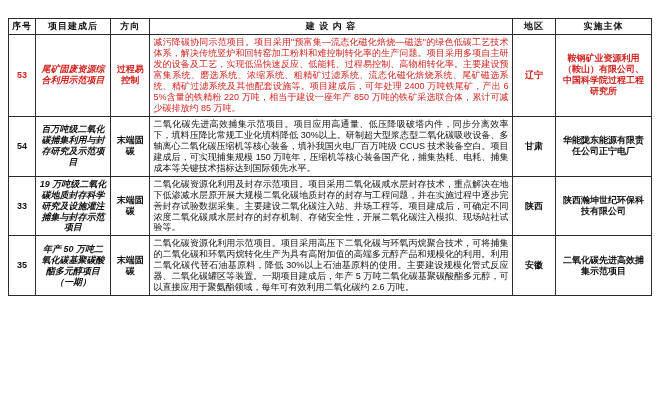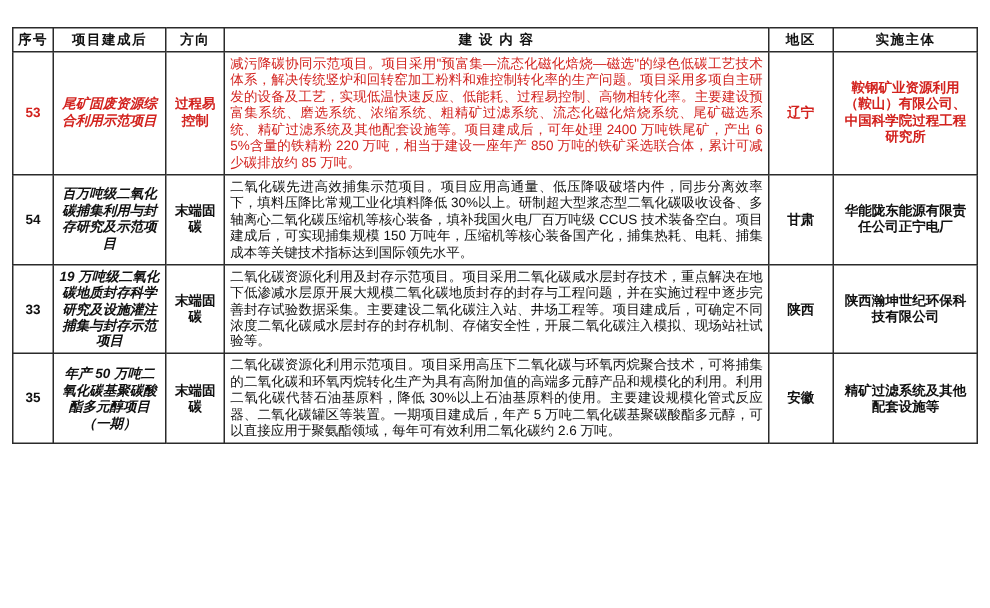--- a/index.html
+++ b/index.html
@@ -127,17 +127,17 @@
         <td class="content">二氧化碳资源化利用及封存示范项目。项目采用二氧化碳咸水层封存技术，重点解决在地下低渗减水层原开展大规模二氧化碳地质封存的封存与工程问题，并在实施过程中逐步完善封存试验数据采集。主要建设二氧化碳注入站、井场工程等。项目建成后，可确定不同浓度二氧化碳咸水层封存的封存机制、存储安全性，开展二氧化碳注入模拟、现场站社试验等。</td>
         <td class="region">陕西</td>
         <td class="entity">陕西瀚坤世纪环保科技有限公司</td>
       </tr>
       <tr>
         <td class="no">35</td>
         <td class="name">年产 50 万吨二氧化碳基聚碳酸酯多元醇项目（一期）</td>
         <td class="dir">末端固碳</td>
         <td class="content">二氧化碳资源化利用示范项目。项目采用高压下二氧化碳与环氧丙烷聚合技术，可将捕集的二氧化碳和环氧丙烷转化生产为具有高附加值的高端多元醇产品和规模化的利用。利用二氧化碳代替石油基原料，降低 30%以上石油基原料的使用。主要建设规模化管式反应器、二氧化碳罐区等装置。一期项目建成后，年产 5 万吨二氧化碳基聚碳酸酯多元醇，可以直接应用于聚氨酯领域，每年可有效利用二氧化碳约 2.6 万吨。</td>
         <td class="region">安徽</td>
-        <td class="entity">精矿过滤系统及其他配套设施等</td>
+        <td class="entity">二氧化碳先进高效捕集示范项目</td>
       </tr>
     </tbody>
   </table>
 </div>
 
 </body></html>

